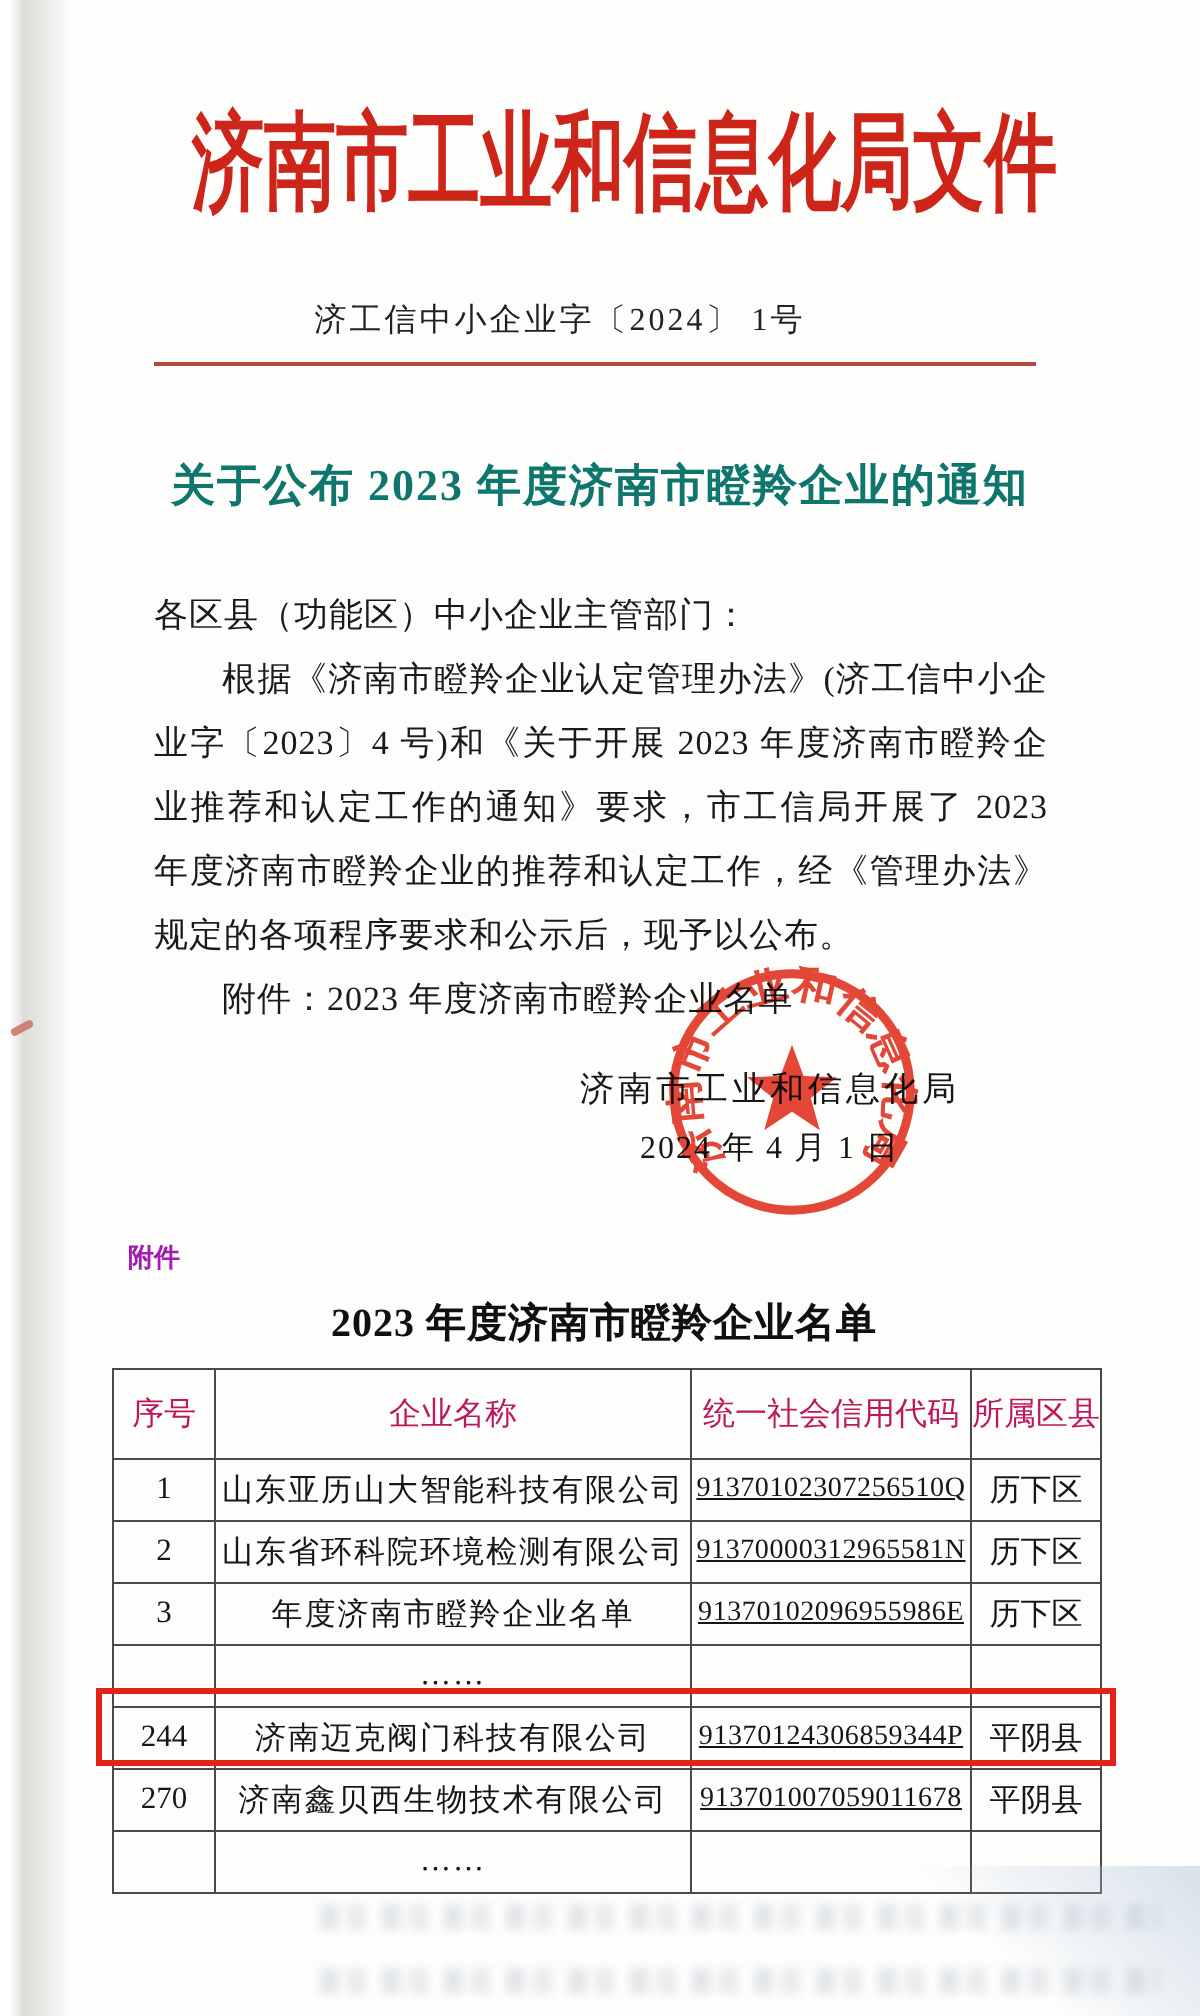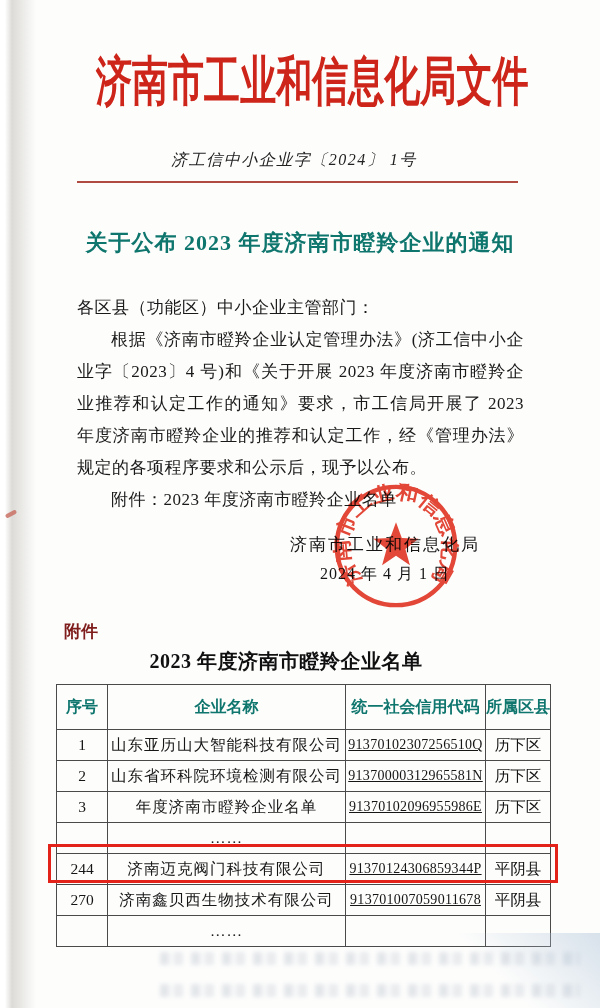--- a/index.html
+++ b/index.html
@@ -12,49 +12,49 @@
   .curl{position:absolute;left:0;top:0;bottom:0;width:36px;
     background:linear-gradient(90deg,#ffffff 0px,#ffffff 5px,#dcdbd7 12px,rgba(220,219,215,0) 100%);}
   .artifact-red{position:absolute;left:5px;top:512px;width:12px;height:4px;
     background:#c86a5e;transform:rotate(-28deg);border-radius:2px;opacity:.8;}
 
   .agency-title{
     position:absolute;top:46px;left:0;width:600px;text-align:center;
     font-size:53px;font-weight:bold;color:#cd2519;white-space:nowrap;
     transform:scaleX(0.68);transform-origin:50% 50%;letter-spacing:0px;
   }
-  .doc-number{position:absolute;top:150px;left:14px;width:560px;text-align:center;
-    font-size:16px;letter-spacing:1.5px;color:#222;font-style:italic;}
+  .doc-number{position:absolute;top:150px;left:0;width:560px;text-align:center;
+    font-size:16px;letter-spacing:1.5px;color:#222;}
   .red-rule{position:absolute;top:181px;left:77px;width:441px;height:2px;background:#b04b41;}
 
   .notice-title{position:absolute;top:228px;left:0;width:600px;text-align:center;
     font-size:22px;font-weight:bold;letter-spacing:1px;color:#0f766e;}
 
   .content{position:absolute;top:292px;left:77px;width:447px;
     font-size:17px;line-height:32px;text-align:justify;letter-spacing:.5px;}
   .content .indent{text-indent:2em;}
 
   .issuer{position:absolute;top:533px;left:185px;width:400px;text-align:center;
     font-size:17px;letter-spacing:2px;color:#161616;}
   .issue-date{position:absolute;top:564px;left:185px;width:400px;text-align:center;
     font-size:16px;letter-spacing:1px;color:#161616;}
 
   .seal{position:absolute;left:327px;top:477px;opacity:.92;mix-blend-mode:multiply;}
 
-  .attach-label{position:absolute;top:620px;left:64px;font-size:17px;font-weight:bold;color:#7f1d1d;}
-  .table-title{position:absolute;top:648px;left:0;width:572px;text-align:center;
+  .attach-label{position:absolute;top:620px;left:64px;font-size:13px;font-weight:bold;color:#a21caf;}
+  .table-title{position:absolute;top:648px;left:16px;width:572px;text-align:center;
     font-size:20px;font-weight:bold;letter-spacing:.5px;color:#101010;}
 
   .table-wrap{position:absolute;top:684px;left:56px;width:494px;}
   table.companies{border-collapse:collapse;width:494px;table-layout:fixed;
     font-family:"Liberation Serif","DejaVu Serif",serif;}
   table.companies th,table.companies td{
     border:1.5px solid #4a4a4a;text-align:center;vertical-align:middle;
     padding:0;overflow:hidden;white-space:nowrap;}
-  table.companies th{height:44px;font-size:16px;font-weight:bold;color:#0f766e;}
+  table.companies th{height:44px;font-size:16px;font-weight:normal;color:#be185d;}
   table.companies td{height:30px;font-size:15.5px;color:#161616;}
   table.companies td.cell-code{font-size:14px;letter-spacing:.3px;text-decoration:underline;}
   table.companies td.cell-name{letter-spacing:1px;}
   .row-highlight{position:absolute;left:-8px;top:160px;width:504px;height:33px;
     border:3.5px solid #e3231a;pointer-events:none;}
 
   
   .ghost-line{position:absolute;height:13px;filter:blur(2px);opacity:.5;
     background:repeating-linear-gradient(90deg,
       rgba(120,135,158,.38) 0 9px, rgba(120,135,158,.06) 9px 14px,

